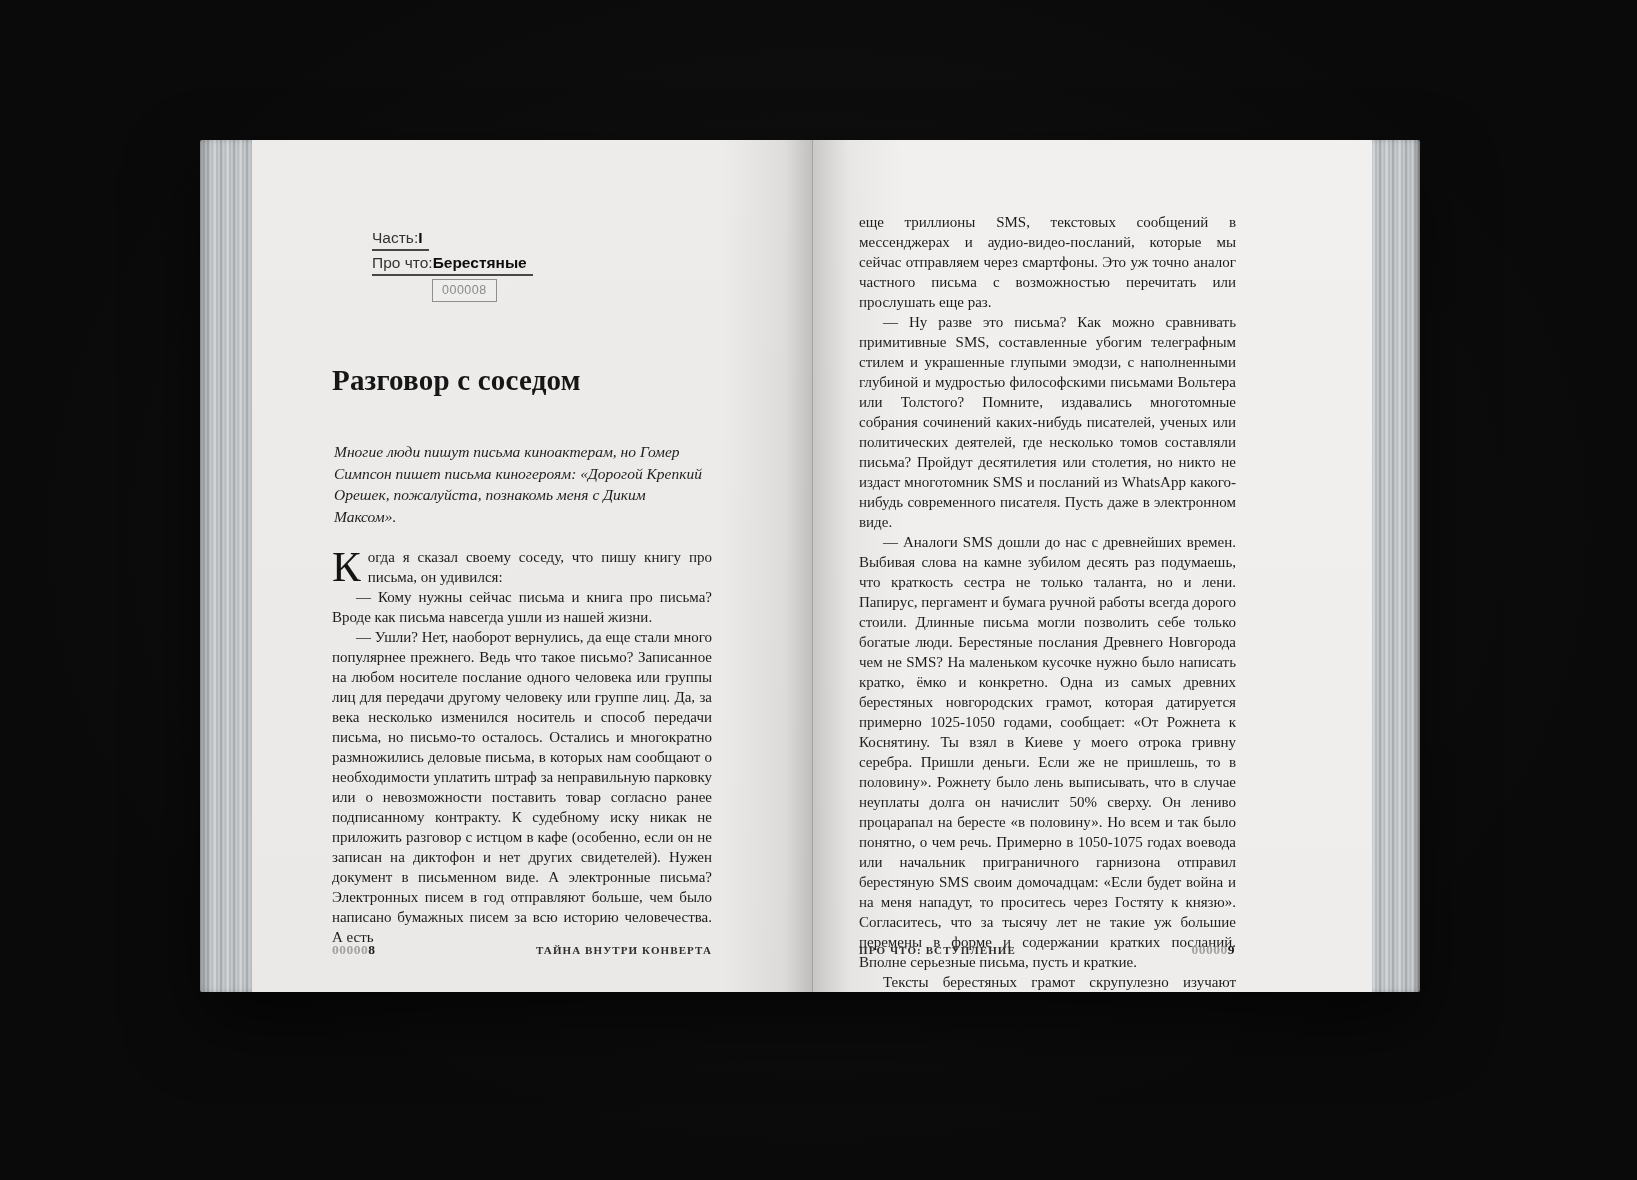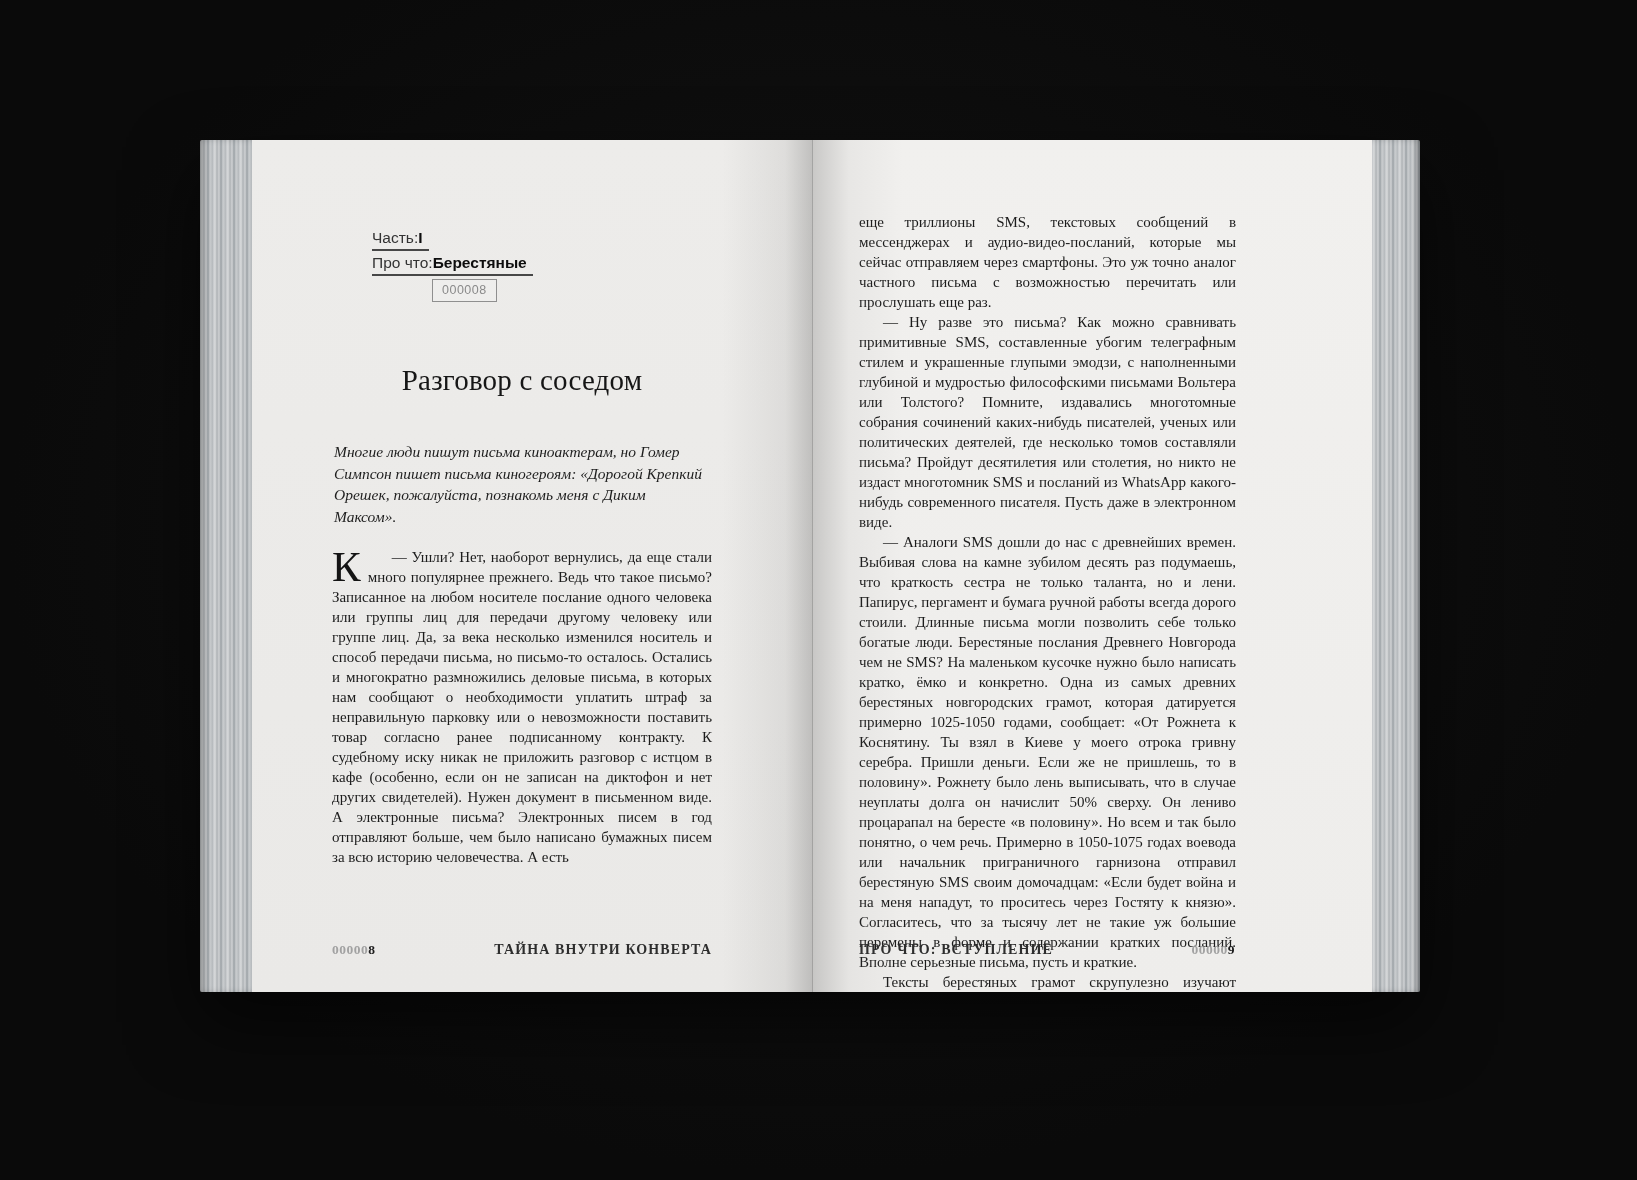--- a/index.html
+++ b/index.html
@@ -62,22 +62,22 @@
   .h-block .h-row { display: table; margin-left: 40px; }
   .h-val { font-weight: bold; color: #0d0d0d; }
   .stamp {
     display: inline-block; margin: 3px 0 0 100px;
     border: 1.5px solid #8f8f8f; color: #8a8a8a;
     font-family: "Liberation Sans", sans-serif; font-size: 12.5px;
     padding: 0 9px 1px 9px; letter-spacing: 0.5px; background: rgba(255,255,255,0.15);
   }
 
   .chapter-title {
-    margin: 62px 0 0 0; text-align: center;
-    font-size: 29px; font-weight: 400; color: #161616;
+    margin: 62px 0 0 0; 
+    font-size: 29px; font-weight: 700; color: #161616;
     font-family: "Liberation Serif", serif; letter-spacing: 0.2px;
   }
 
   .epigraph {
     margin: 44px 4px 0 2px; width: 372px;
     font-style: italic; font-size: 15.5px; line-height: 21.5px; color: #1e1e1e;
   }
 
   .bodytext { margin-top: 20px; width: 380px; color: #1c1c1c;
     font-size: 15px; line-height: 20px; text-align: justify;
@@ -93,21 +93,21 @@
   .folio-row {
     position: absolute; bottom: 34px; display: flex;
     justify-content: space-between; align-items: baseline;
   }
   .page.left  .folio-row { left: 80px; right: 100px; }
   .page.right .folio-row { left: 46px; right: 137px; }
   .folio { font-size: 13.5px; letter-spacing: 0.5px; }
   .folio .pre { color: #a2a2a2; font-weight: bold; }
   .folio .cur { color: #1d1d1d; font-weight: bold; }
   .running {
-    font-family: "Liberation Serif", serif; font-size: 14px; font-weight: bold;
+    font-family: "Liberation Serif", serif; font-size: 11px; font-weight: bold;
     letter-spacing: 1.1px; color: #2d2d2d;
   }
 
   
   .rp-inner { position: absolute; inset: 0; padding: 72px 137px 0 46px; }
   .rp-inner .bodytext { margin-top: 0; width: 377px; }
 </style>
 </head>
 <body>
 
@@ -129,21 +129,22 @@
             <span class="h-val">Берестяные</span>
           </div>
           <span class="stamp">000008</span>
         </div>
 
         <h1 class="chapter-title">Разговор с соседом</h1>
 
         <p class="epigraph">Многие люди пишут письма киноактерам, но Гомер Симпсон пишет письма киногероям: «Дорогой Крепкий Орешек, пожалуйста, познакомь меня с Диким Максом».</p>
 
         <div class="bodytext" lang="ru">
-          <p><span class="dropcap">К</span></p>
+          <p><span class="dropcap">К</span><span>огда я сказал своему соседу, что пишу книгу про письма, он удивился:</span></p>
+          <p class="indent">— Кому нужны сейчас письма и книга про письма? Вроде как письма навсегда ушли из нашей жизни.</p>
           <p class="indent">— Ушли? Нет, наоборот вернулись, да еще стали много популярнее прежнего. Ведь что такое письмо? Записанное на любом носителе послание одного человека или группы лиц для передачи другому человеку или группе лиц. Да, за века несколько изменился носитель и способ передачи письма, но письмо-то осталось. Остались и многократно размножились деловые письма, в которых нам сообщают о необходимости уплатить штраф за неправильную парковку или о невозможности поставить товар согласно ранее подписанному контракту. К судебному иску никак не приложить разговор с истцом в кафе (особенно, если он не записан на диктофон и нет других свидетелей). Нужен документ в письменном виде. А электронные письма? Электронных писем в год отправляют больше, чем было написано бумажных писем за всю историю человечества. А есть</p>
         </div>
 
         <div class="folio-row">
           <span class="folio"><span class="pre">00000</span><span class="cur">8</span></span>
           <span class="running">ТАЙНА ВНУТРИ КОНВЕРТА</span>
         </div>
       </div>
     </div>
 

